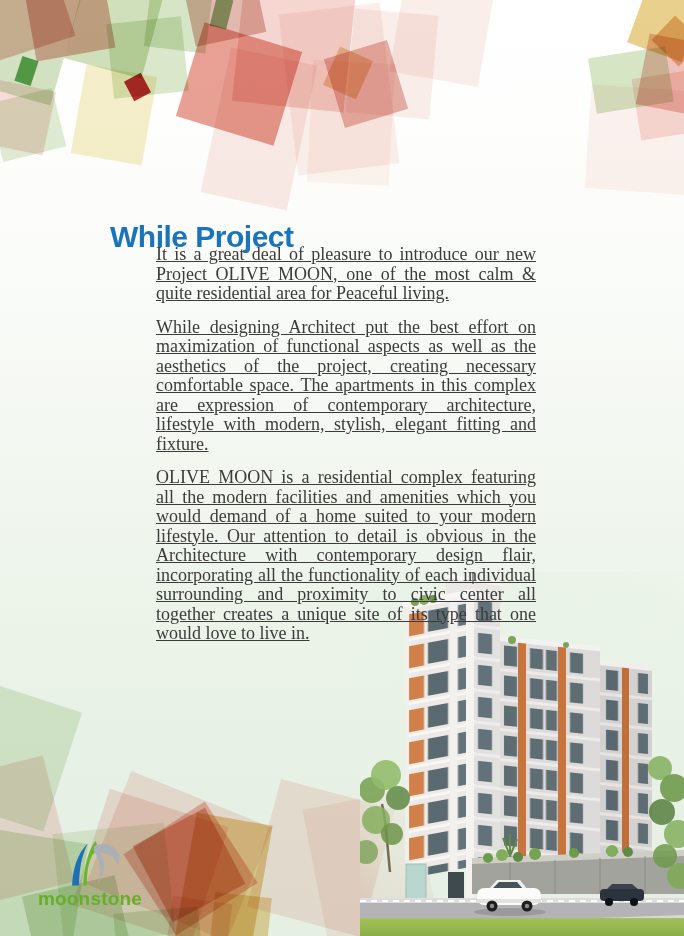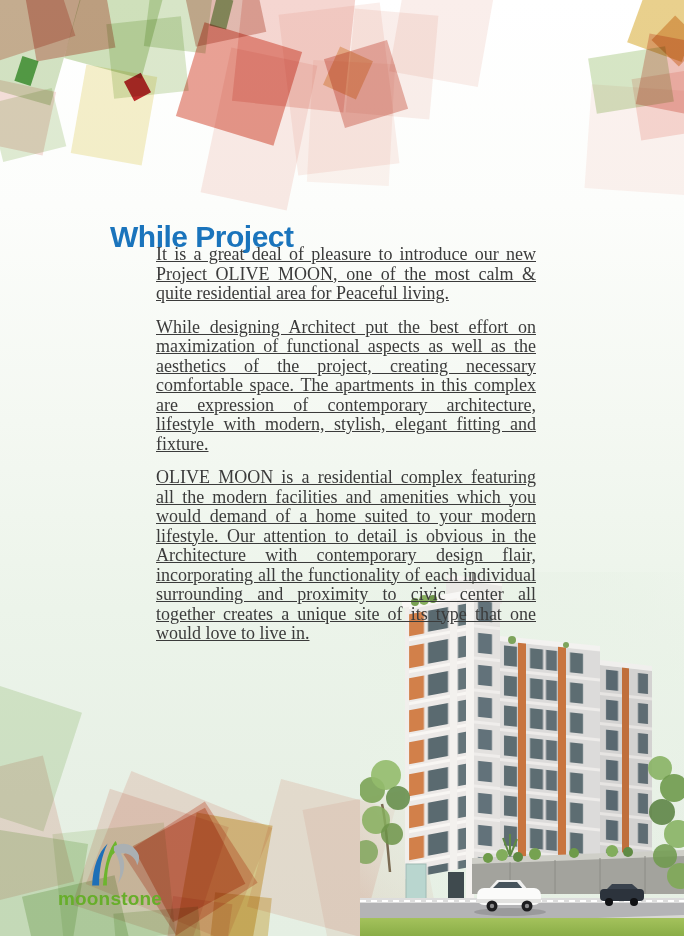--- a/index.html
+++ b/index.html
@@ -19,21 +19,21 @@
     color:#1a74bc;
   }
   .copy{
     position:absolute;left:156px;top:245px;width:380px;
     font-size:18px;line-height:19.5px;color:#3b3b3b;
     text-align:justify;
     text-decoration:underline;
   }
   .copy p{margin:0 0 14px 0;}
   #render{position:absolute;left:360px;top:572px;width:324px;height:364px;}
-  #logo{position:absolute;left:30px;top:838px;width:120px;text-align:center;margin-left:20px;}
+  #logo{position:absolute;left:30px;top:838px;width:120px;text-align:center;}
   #logo .mark{display:block;margin:0 auto;}
   #logo .word{
     font-family:"Liberation Sans", sans-serif;
     font-weight:bold;font-size:19px;letter-spacing:0.2px;
     color:#67ae2a;line-height:18px;
   }
 </style>
 </head>
 <body>
 

